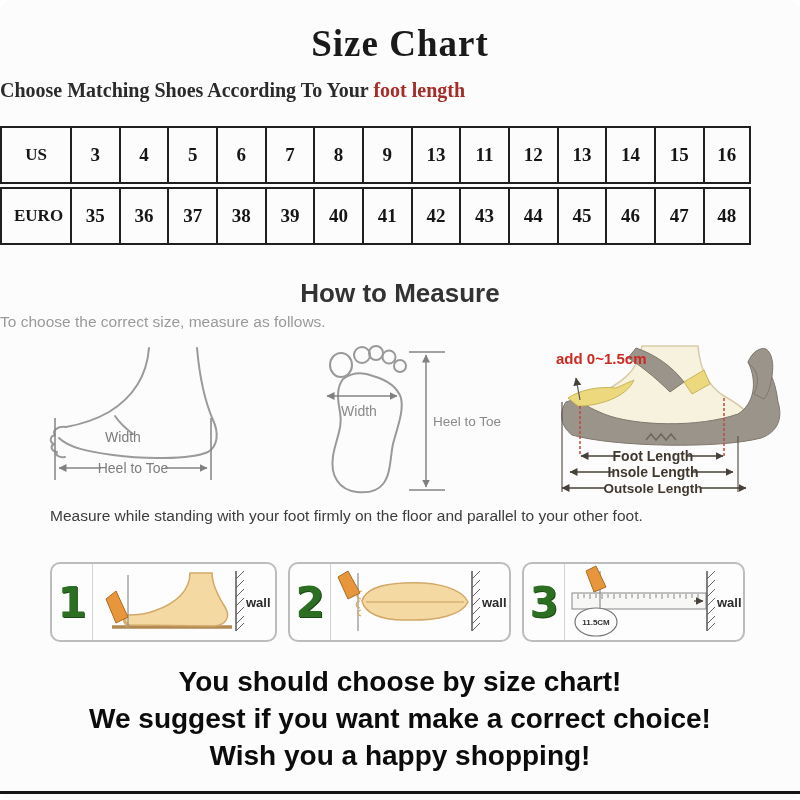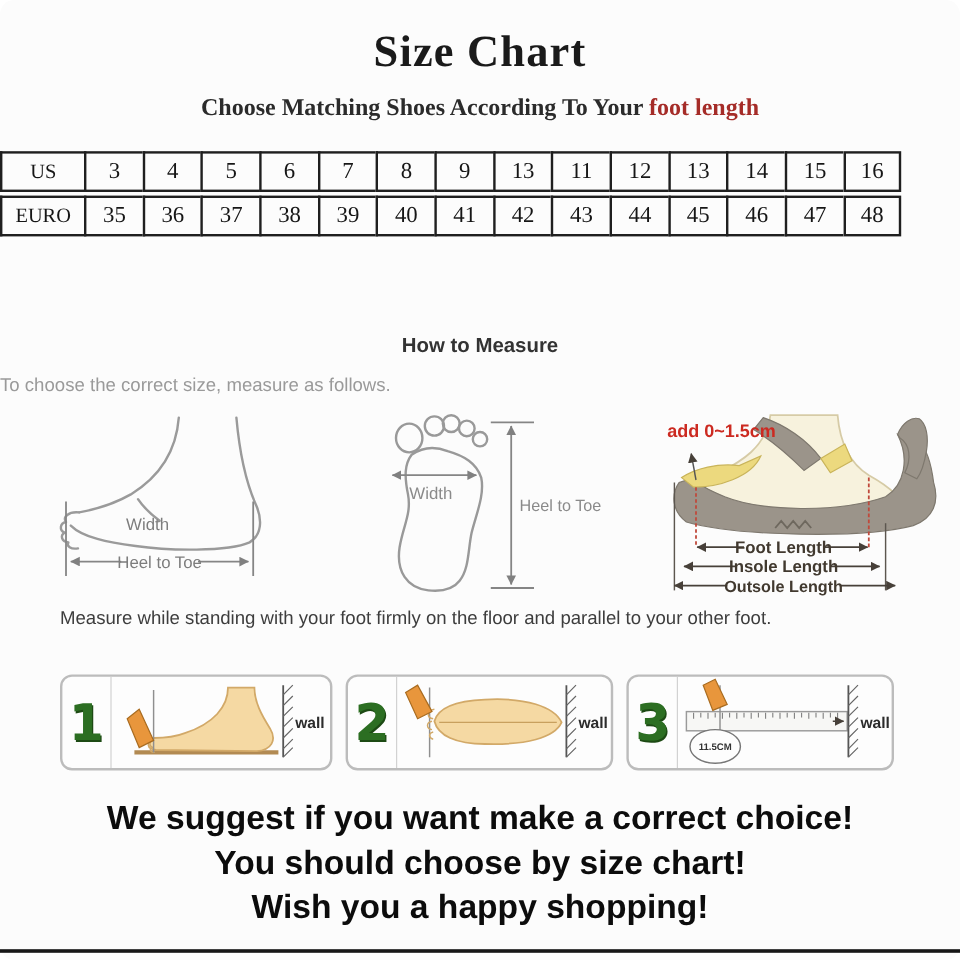--- a/index.html
+++ b/index.html
@@ -4,39 +4,39 @@
 <style>
   html,body{margin:0;padding:0;}
   body{width:800px;height:800px;overflow:hidden;background:#fff;}
   #page{position:absolute;top:0;left:0;width:800px;height:800px;background:#fcfcfc;
         font-family:"Liberation Sans",sans-serif;color:#111;border-radius:12px;}
 
   
   .title{position:absolute;top:22px;left:0;width:800px;text-align:center;
          font-family:"Liberation Serif",serif;font-weight:bold;font-size:37px;
          letter-spacing:1px;color:#1a1a1a;}
-  .subtitle{position:absolute;top:79px;left:0;width:800px;text-align:center;
+  .subtitle{position:absolute;top:79px;left:0;width:800px;
             font-family:"Liberation Serif",serif;font-weight:bold;font-size:20px;color:#2b2b2b;}
   .subtitle .accent{color:#a52c28;}
 
   
   table.size{position:absolute;top:123px;left:0;width:800px;table-layout:fixed;
              border-collapse:separate;border-spacing:0 3px;}
   table.size td{border-top:2.5px solid #1f1f1f;border-bottom:2.5px solid #1f1f1f;
                 border-left:2.5px solid #1f1f1f;text-align:center;vertical-align:middle;
-                font-family:"Liberation Serif",serif;font-weight:normal;font-size:19px;
-                color:#161616;height:30px;padding:0;background:#fcfcfc;}
+                font-family:"Liberation Serif",serif;font-weight:bold;font-size:19px;
+                color:#161616;height:30px;padding:12px;background:#fcfcfc;}
   table.size td:last-child{border-right:2.5px solid #1f1f1f;}
   table.size tr:nth-child(3) td{height:44px;}
   table.size td.rowhead{font-size:17px;}
   table.size td.rowhead.multi{font-size:13px;line-height:1.15;}
 
   
   .htm-heading{position:absolute;top:278px;left:0;width:800px;text-align:center;
-               font-size:17px;font-weight:600;color:#333;}
+               font-size:26px;font-weight:600;color:#333;}
   .htm-sub{position:absolute;top:313px;left:0;width:800px;text-align:left;
            font-size:15.5px;color:#9a9a9a;}
   .note{position:absolute;top:507px;left:50px;width:720px;font-size:15.5px;color:#3d3d3d;}
 
   svg text{font-family:"Liberation Sans",sans-serif;}
   .diag{position:absolute;}
 
   
   .step-panel{position:absolute;top:562px;height:80px;border:2px solid #bcbcbc;
               border-radius:10px;background:#fdfdfd;box-sizing:border-box;}
@@ -259,19 +259,19 @@
       <text x="30" y="60" font-size="8" font-weight="bold" fill="#333" text-anchor="middle">11.5CM</text>
       <g>
         <line x1="141" y1="6" x2="141" y2="66" stroke="#555" stroke-width="1.5"></line>
         <path d="M141,14 l8,-8 M141,23 l8,-8 M141,32 l8,-8 M141,41 l8,-8 M141,50 l8,-8 M141,59 l8,-8 M141,66 l8,-8" stroke="#666" stroke-width="1" fill="none"></path>
       </g>
       <text x="151" y="42" font-size="13" font-weight="bold" fill="#2c2c2c">wall</text>
     </svg>
   </div>
 
   <div class="footer">
+    <div>You should choose by size chart!</div>
     <div>We suggest if you want make a correct choice!</div>
-    <div>You should choose by size chart!</div>
     <div>Wish you a happy shopping!</div>
   </div>
 
   <div class="bottom-bar"></div>
 </div>
 
 </body></html>

